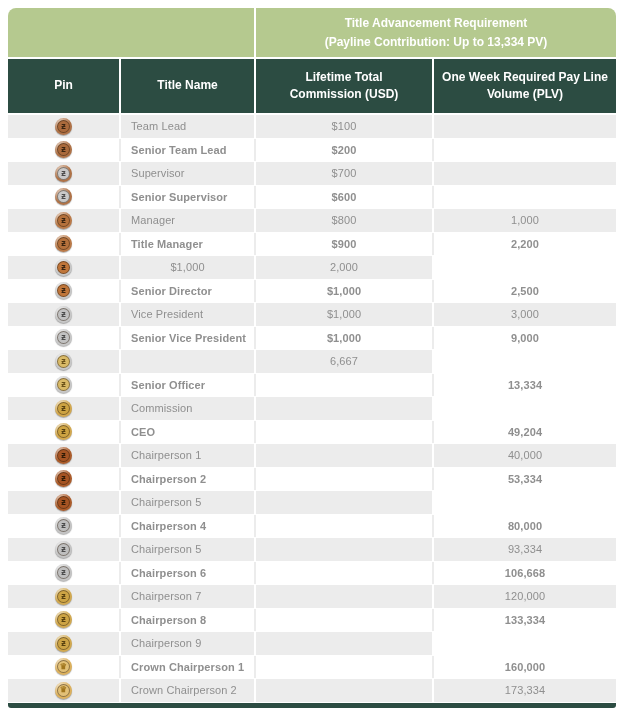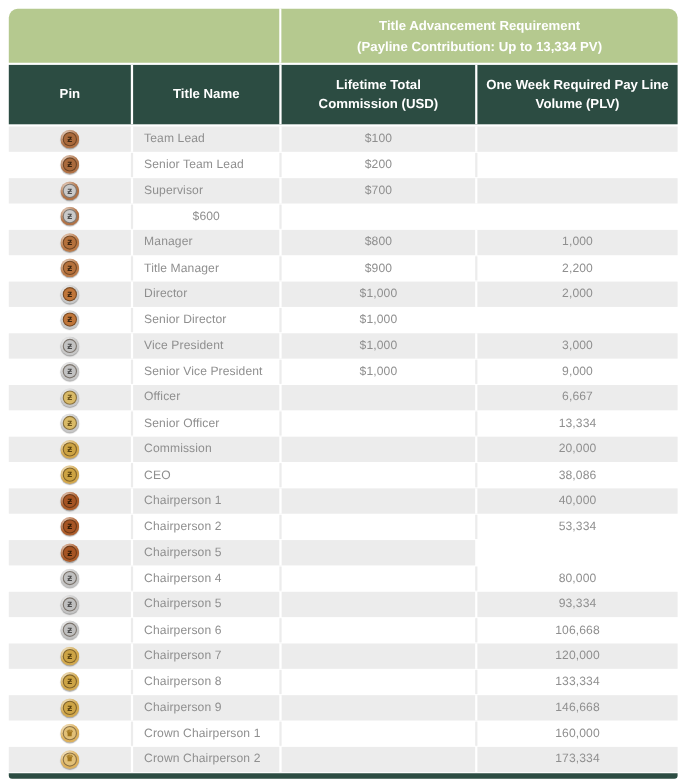--- a/index.html
+++ b/index.html
@@ -36,21 +36,21 @@
   
   .row { display: grid; grid-template-columns: 111px 135px 178px 184px; height: 22.5px; margin-bottom: 1px; }
   .row .cell {
     display: flex; align-items: center; justify-content: center;
     font-size: 11px; color: var(--row-text);
     letter-spacing: 0.1px;
   }
   .row.odd .cell { background: var(--row-alt-bg); }
   .row.even .cell { background: var(--row-bg); }
   .cell + .cell { border-left: 2px solid #fff; }
-  .row.even .cell + .cell { border-left-color: #ececec; }
+  .row.even .cell + .cell { border-left-color: #ececec; font-weight: bold; }
   .title-cell { justify-content: flex-start !important; padding-left: 10px; }
 
   
   .pin {
     width: 17px; height: 17px; border-radius: 50%;
     display: flex; align-items: center; justify-content: center;
     box-shadow: 0 1px 1px rgba(0,0,0,0.30);
   }
   .pin-inner {
     width: 13px; height: 13px; border-radius: 50%;
@@ -131,20 +131,21 @@
     <div class="cell plv-cell"></div>
   </div>
         <div class="row even">
     <div class="cell pin-cell">
       <span class="pin" style="background: radial-gradient(circle at 35% 28%, rgba(255, 255, 255, 0.75), rgba(255, 255, 255, 0) 55%), rgb(176, 114, 70);">
         <span class="pin-inner" style="background: rgb(201, 201, 201);">
           <span class="pin-glyph" style="color: rgb(75, 75, 75);">ƶ</span>
         </span>
       </span>
     </div>
+    <div class="cell title-cell">Senior Supervisor</div>
     <div class="cell commission-cell">$600</div>
     <div class="cell plv-cell"></div>
   </div>
         <div class="row odd">
     <div class="cell pin-cell">
       <span class="pin" style="background: radial-gradient(circle at 35% 28%, rgba(255, 255, 255, 0.75), rgba(255, 255, 255, 0) 55%), rgb(187, 122, 72);">
         <span class="pin-inner" style="background: rgb(181, 113, 60);">
           <span class="pin-glyph" style="color: rgb(58, 36, 16);">ƶ</span>
         </span>
       </span>
@@ -166,34 +167,34 @@
     <div class="cell plv-cell">2,200</div>
   </div>
         <div class="row odd">
     <div class="cell pin-cell">
       <span class="pin" style="background: radial-gradient(circle at 35% 28%, rgba(255, 255, 255, 0.75), rgba(255, 255, 255, 0) 55%), rgb(199, 199, 199);">
         <span class="pin-inner" style="background: rgb(192, 118, 58);">
           <span class="pin-glyph" style="color: rgb(58, 36, 16);">ƶ</span>
         </span>
       </span>
     </div>
-    <div class="cell title-cell">Director</div>
     <div class="cell commission-cell">$1,000</div>
     <div class="cell plv-cell">2,000</div>
   </div>
         <div class="row even">
     <div class="cell pin-cell">
       <span class="pin" style="background: radial-gradient(circle at 35% 28%, rgba(255, 255, 255, 0.75), rgba(255, 255, 255, 0) 55%), rgb(199, 199, 199);">
         <span class="pin-inner" style="background: rgb(192, 118, 58);">
           <span class="pin-glyph" style="color: rgb(58, 36, 16);">ƶ</span>
         </span>
       </span>
     </div>
     <div class="cell title-cell">Senior Director</div>
     <div class="cell commission-cell">$1,000</div>
+    <div class="cell plv-cell">2,500</div>
   </div>
         <div class="row odd">
     <div class="cell pin-cell">
       <span class="pin" style="background: radial-gradient(circle at 35% 28%, rgba(255, 255, 255, 0.75), rgba(255, 255, 255, 0) 55%), rgb(199, 199, 199);">
         <span class="pin-inner" style="background: rgb(194, 194, 194);">
           <span class="pin-glyph" style="color: rgb(75, 75, 75);">ƶ</span>
         </span>
       </span>
     </div>
     <div class="cell title-cell">Vice President</div>
@@ -213,21 +214,20 @@
     <div class="cell plv-cell">9,000</div>
   </div>
         <div class="row odd">
     <div class="cell pin-cell">
       <span class="pin" style="background: radial-gradient(circle at 35% 28%, rgba(255, 255, 255, 0.75), rgba(255, 255, 255, 0) 55%), rgb(199, 199, 199);">
         <span class="pin-inner" style="background: rgb(217, 186, 103);">
           <span class="pin-glyph" style="color: rgb(106, 81, 24);">ƶ</span>
         </span>
       </span>
     </div>
-    <div class="cell title-cell">Officer</div>
     <div class="cell commission-cell"></div>
     <div class="cell plv-cell">6,667</div>
   </div>
         <div class="row even">
     <div class="cell pin-cell">
       <span class="pin" style="background: radial-gradient(circle at 35% 28%, rgba(255, 255, 255, 0.75), rgba(255, 255, 255, 0) 55%), rgb(199, 199, 199);">
         <span class="pin-inner" style="background: rgb(217, 186, 103);">
           <span class="pin-glyph" style="color: rgb(106, 81, 24);">ƶ</span>
         </span>
       </span>
@@ -239,33 +239,32 @@
         <div class="row odd">
     <div class="cell pin-cell">
       <span class="pin" style="background: radial-gradient(circle at 35% 28%, rgba(255, 255, 255, 0.75), rgba(255, 255, 255, 0) 55%), rgb(211, 168, 78);">
         <span class="pin-inner" style="background: rgb(205, 163, 66);">
           <span class="pin-glyph" style="color: rgb(87, 64, 15);">ƶ</span>
         </span>
       </span>
     </div>
     <div class="cell title-cell">Commission</div>
     <div class="cell commission-cell"></div>
-    <div class="cell plv-cell">20,000</div>
   </div>
         <div class="row even">
     <div class="cell pin-cell">
       <span class="pin" style="background: radial-gradient(circle at 35% 28%, rgba(255, 255, 255, 0.75), rgba(255, 255, 255, 0) 55%), rgb(211, 168, 78);">
         <span class="pin-inner" style="background: rgb(205, 163, 66);">
           <span class="pin-glyph" style="color: rgb(87, 64, 15);">ƶ</span>
         </span>
       </span>
     </div>
     <div class="cell title-cell">CEO</div>
     <div class="cell commission-cell"></div>
-    <div class="cell plv-cell">38,086</div>
+    <div class="cell plv-cell">49,204</div>
   </div>
         <div class="row odd">
     <div class="cell pin-cell">
       <span class="pin" style="background: radial-gradient(circle at 35% 28%, rgba(255, 255, 255, 0.75), rgba(255, 255, 255, 0) 55%), rgb(172, 92, 42);">
         <span class="pin-inner" style="background: rgb(166, 84, 35);">
           <span class="pin-glyph" style="color: rgb(47, 26, 5);">ƶ</span>
         </span>
       </span>
     </div>
     <div class="cell title-cell">Chairperson 1</div>
@@ -358,21 +357,20 @@
         <div class="row odd">
     <div class="cell pin-cell">
       <span class="pin" style="background: radial-gradient(circle at 35% 28%, rgba(255, 255, 255, 0.75), rgba(255, 255, 255, 0) 55%), rgb(210, 169, 79);">
         <span class="pin-inner" style="background: rgb(205, 164, 69);">
           <span class="pin-glyph" style="color: rgb(87, 64, 15);">ƶ</span>
         </span>
       </span>
     </div>
     <div class="cell title-cell">Chairperson 9</div>
     <div class="cell commission-cell"></div>
-    <div class="cell plv-cell">146,668</div>
   </div>
         <div class="row even">
     <div class="cell pin-cell">
       <span class="pin" style="background: radial-gradient(circle at 35% 28%, rgba(255, 255, 255, 0.75), rgba(255, 255, 255, 0) 55%), rgb(221, 177, 92);">
         <span class="pin-inner" style="background: rgb(226, 192, 119);">
           <span class="pin-glyph" style="color: rgb(161, 118, 30); font-size: 8px;">♛</span>
         </span>
       </span>
     </div>
     <div class="cell title-cell">Crown Chairperson 1</div>

